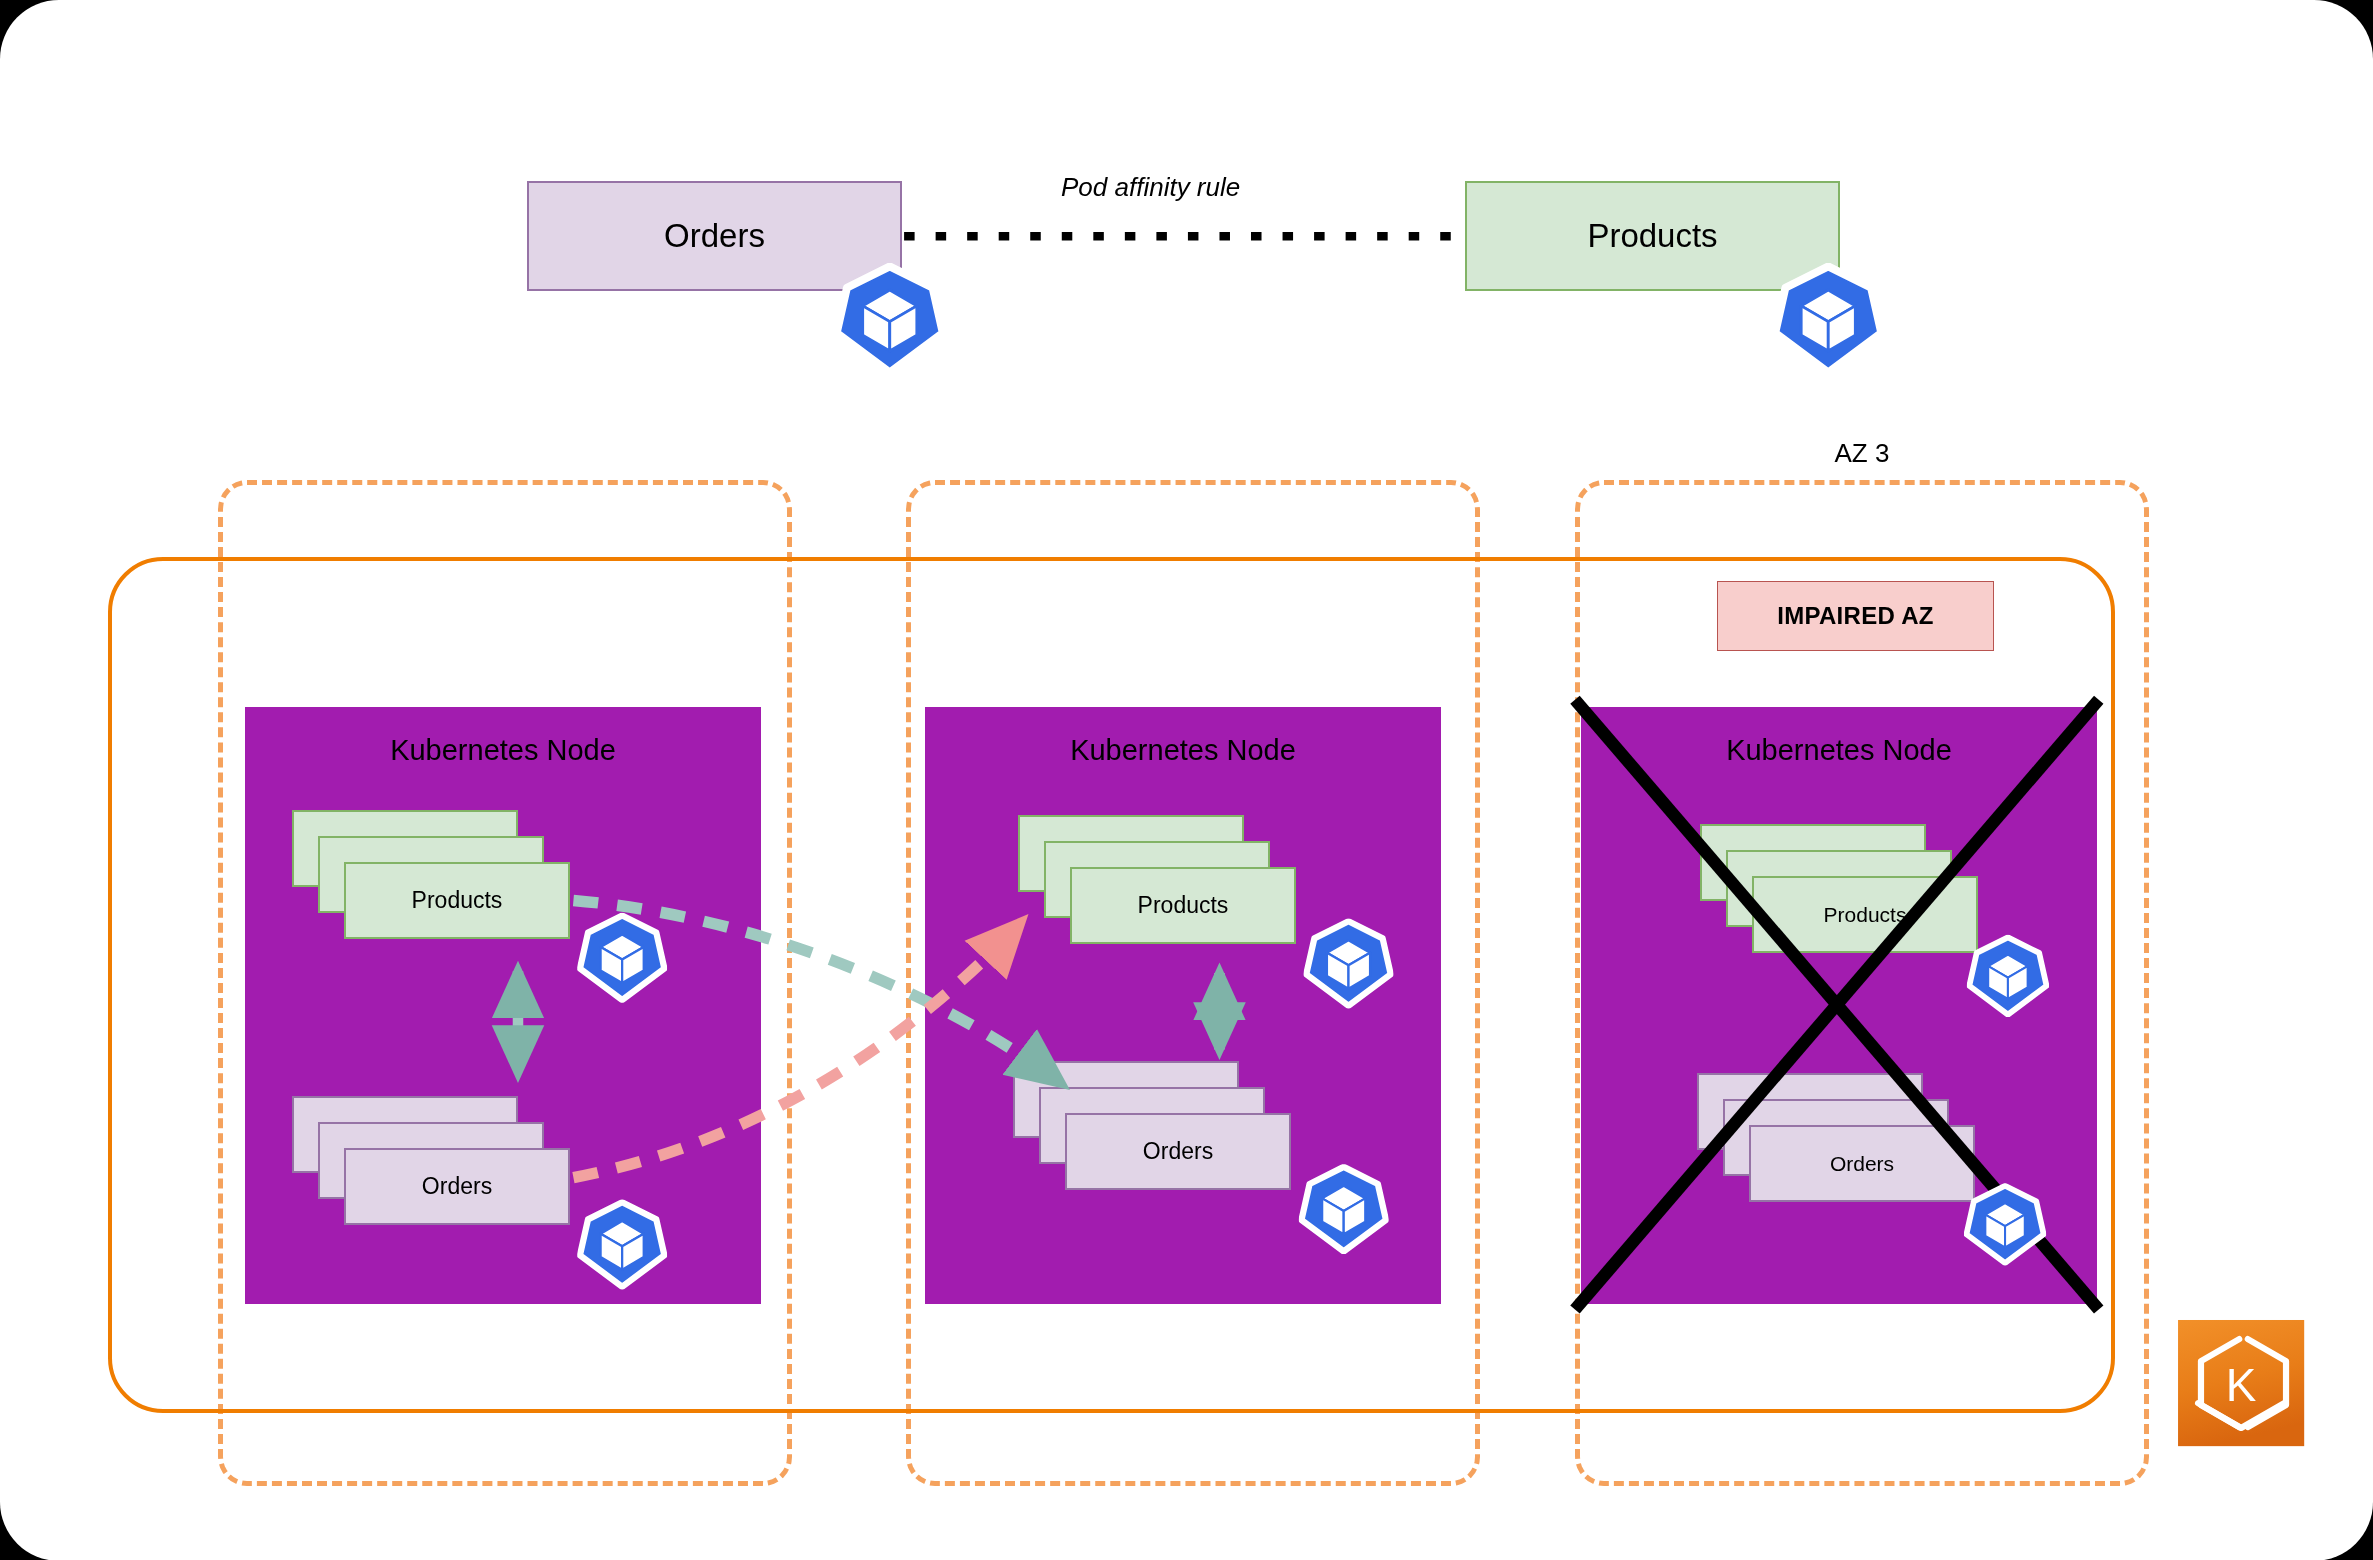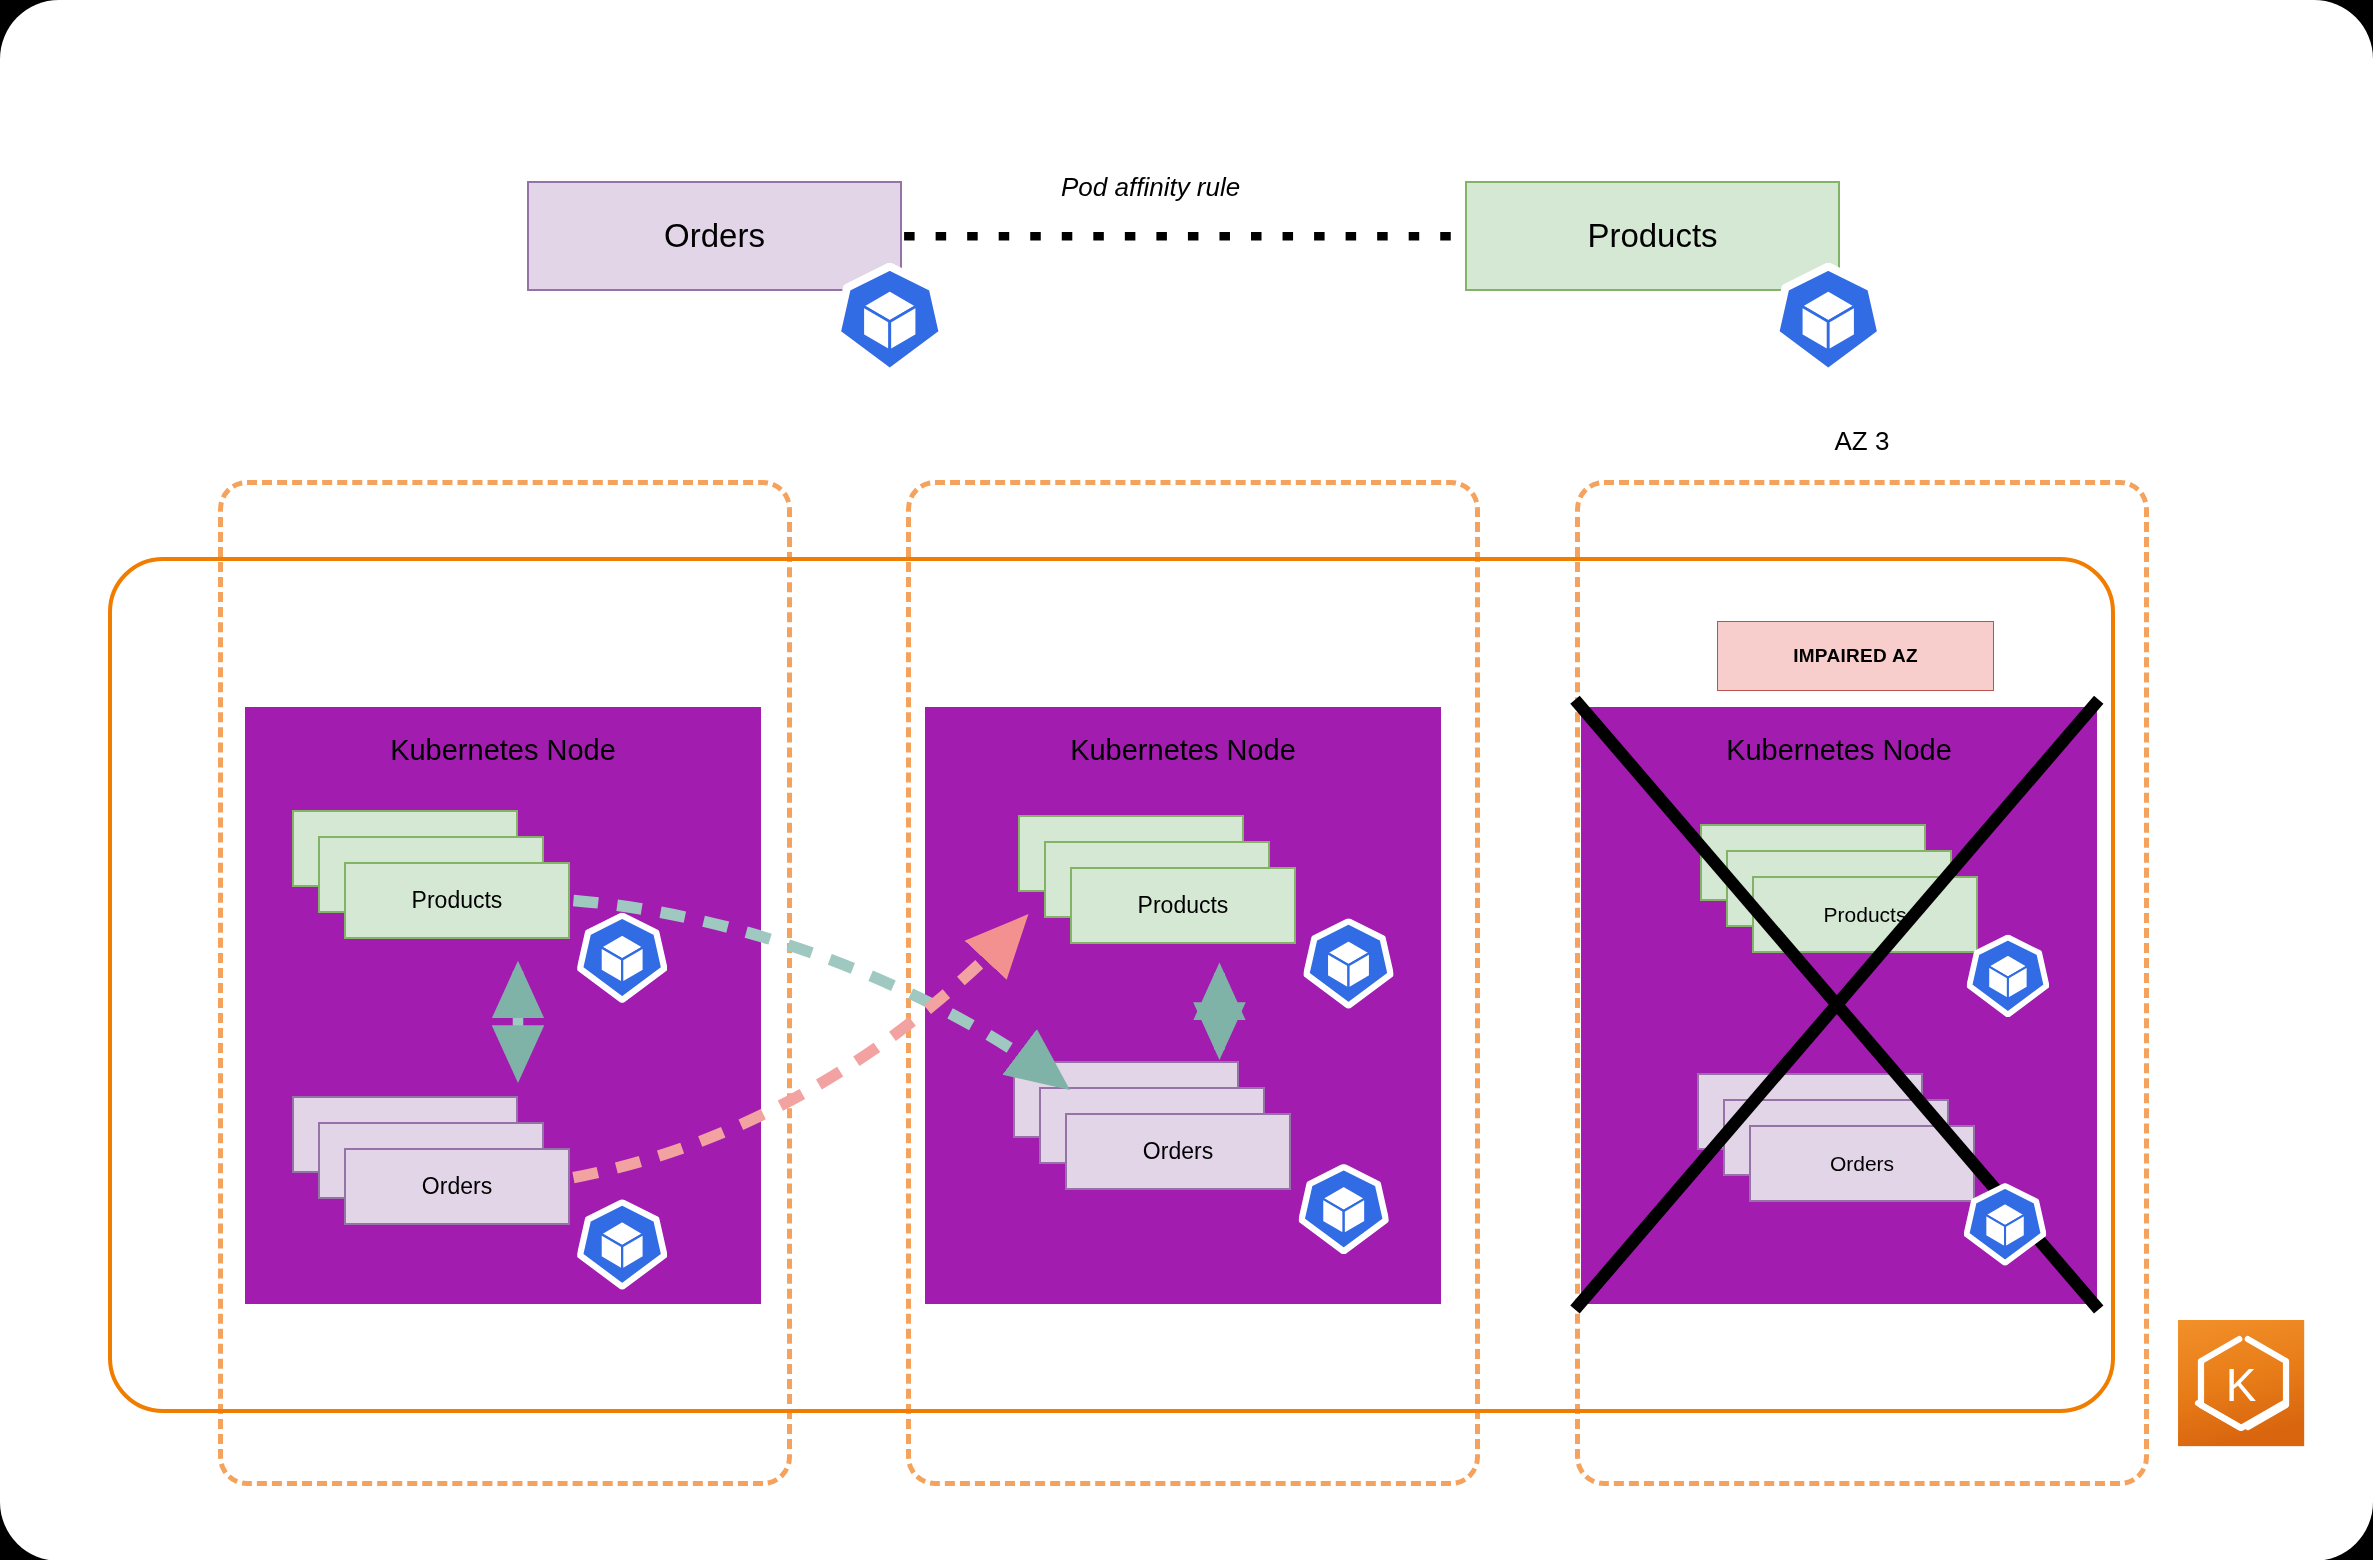--- a/index.html
+++ b/index.html
@@ -99,25 +99,24 @@
 
   
   .impaired {
     position: absolute;
     box-sizing: border-box;
     background: #f8cecc;
     border: 1.9px solid #b85450;
     display: flex;
     align-items: center;
     justify-content: center;
-    font-size: 19px;
+    font-size: 24px;
     font-weight: bold;
     color: #000;
     letter-spacing: 0.3px;
-    margin-top: 40px;
   }
 
   
   .affinity-caption {
     position: absolute;
     font-size: 26px;
     font-style: italic;
     color: #000;
   }
 </style>
@@ -134,21 +133,21 @@
     <div class="svcbox products" style="left:1465px; top:181px; width:375px; height:110px;">
       <span>Products</span>
     </div>
 
     <div class="affinity-caption" style="left:1061px; top:172px;">Pod affinity rule</div>
 
     <div class="azzone" style="left:218px; top:480px; width:574px; height:1006px;"></div>
     <div class="azzone" style="left:906px; top:480px; width:574px; height:1006px;"></div>
     <div class="azzone" style="left:1575px; top:480px; width:574px; height:1006px;"></div>
 
-    <div class="azlabel" style="left:1575px; top:426px; width:574px;">AZ 3</div>
+    <div class="azlabel" style="left:1575px; top:438px; width:574px;">AZ 3</div>
 
     <div class="cluster-boundary" style="left:108px; top:557px; width:2007px; height:856px;"></div>
 
     <div class="knode" style="left:245px; top:707px; width:516px; height:597px;">
       <div class="knode-title">Kubernetes Node</div>
     </div>
     <div class="knode" style="left:925px; top:707px; width:516px; height:597px;">
       <div class="knode-title">Kubernetes Node</div>
     </div>
     <div class="knode" style="left:1581px; top:707px; width:516px; height:597px;">

